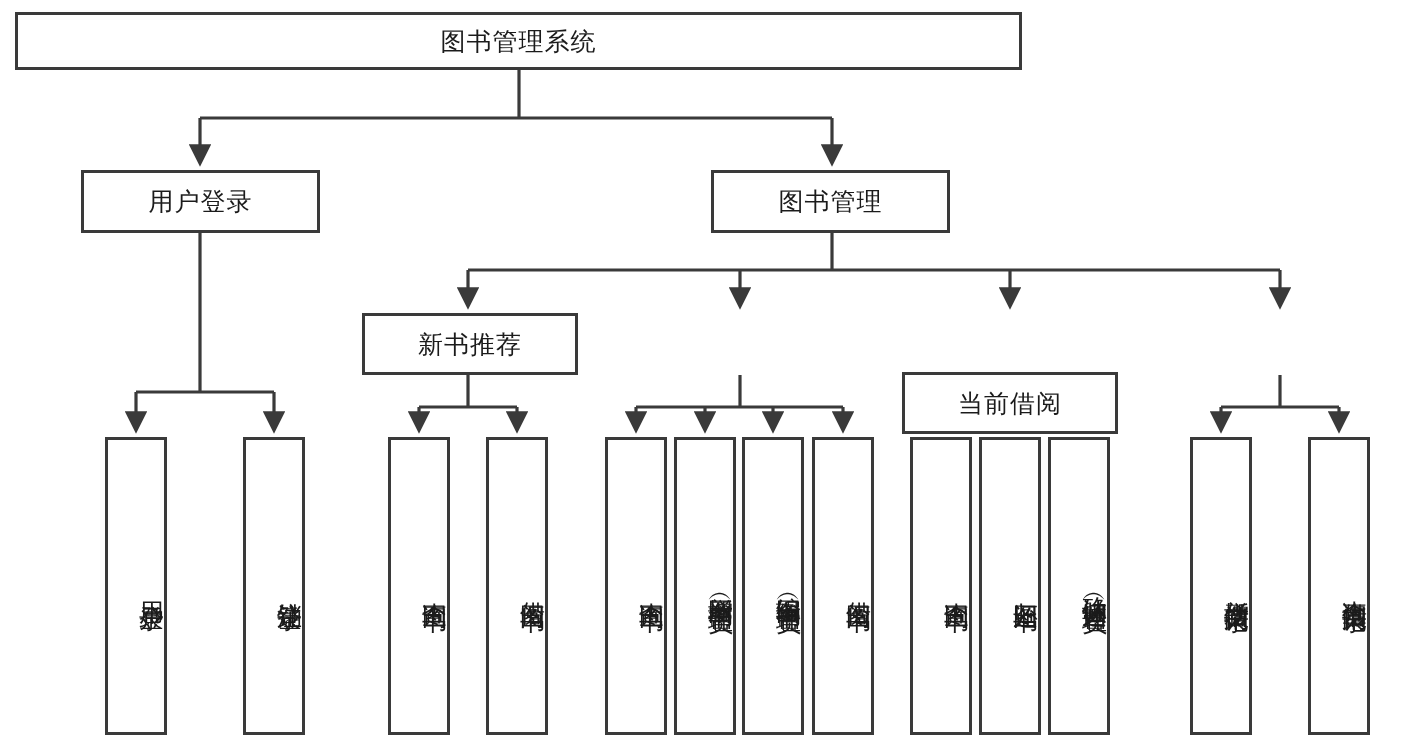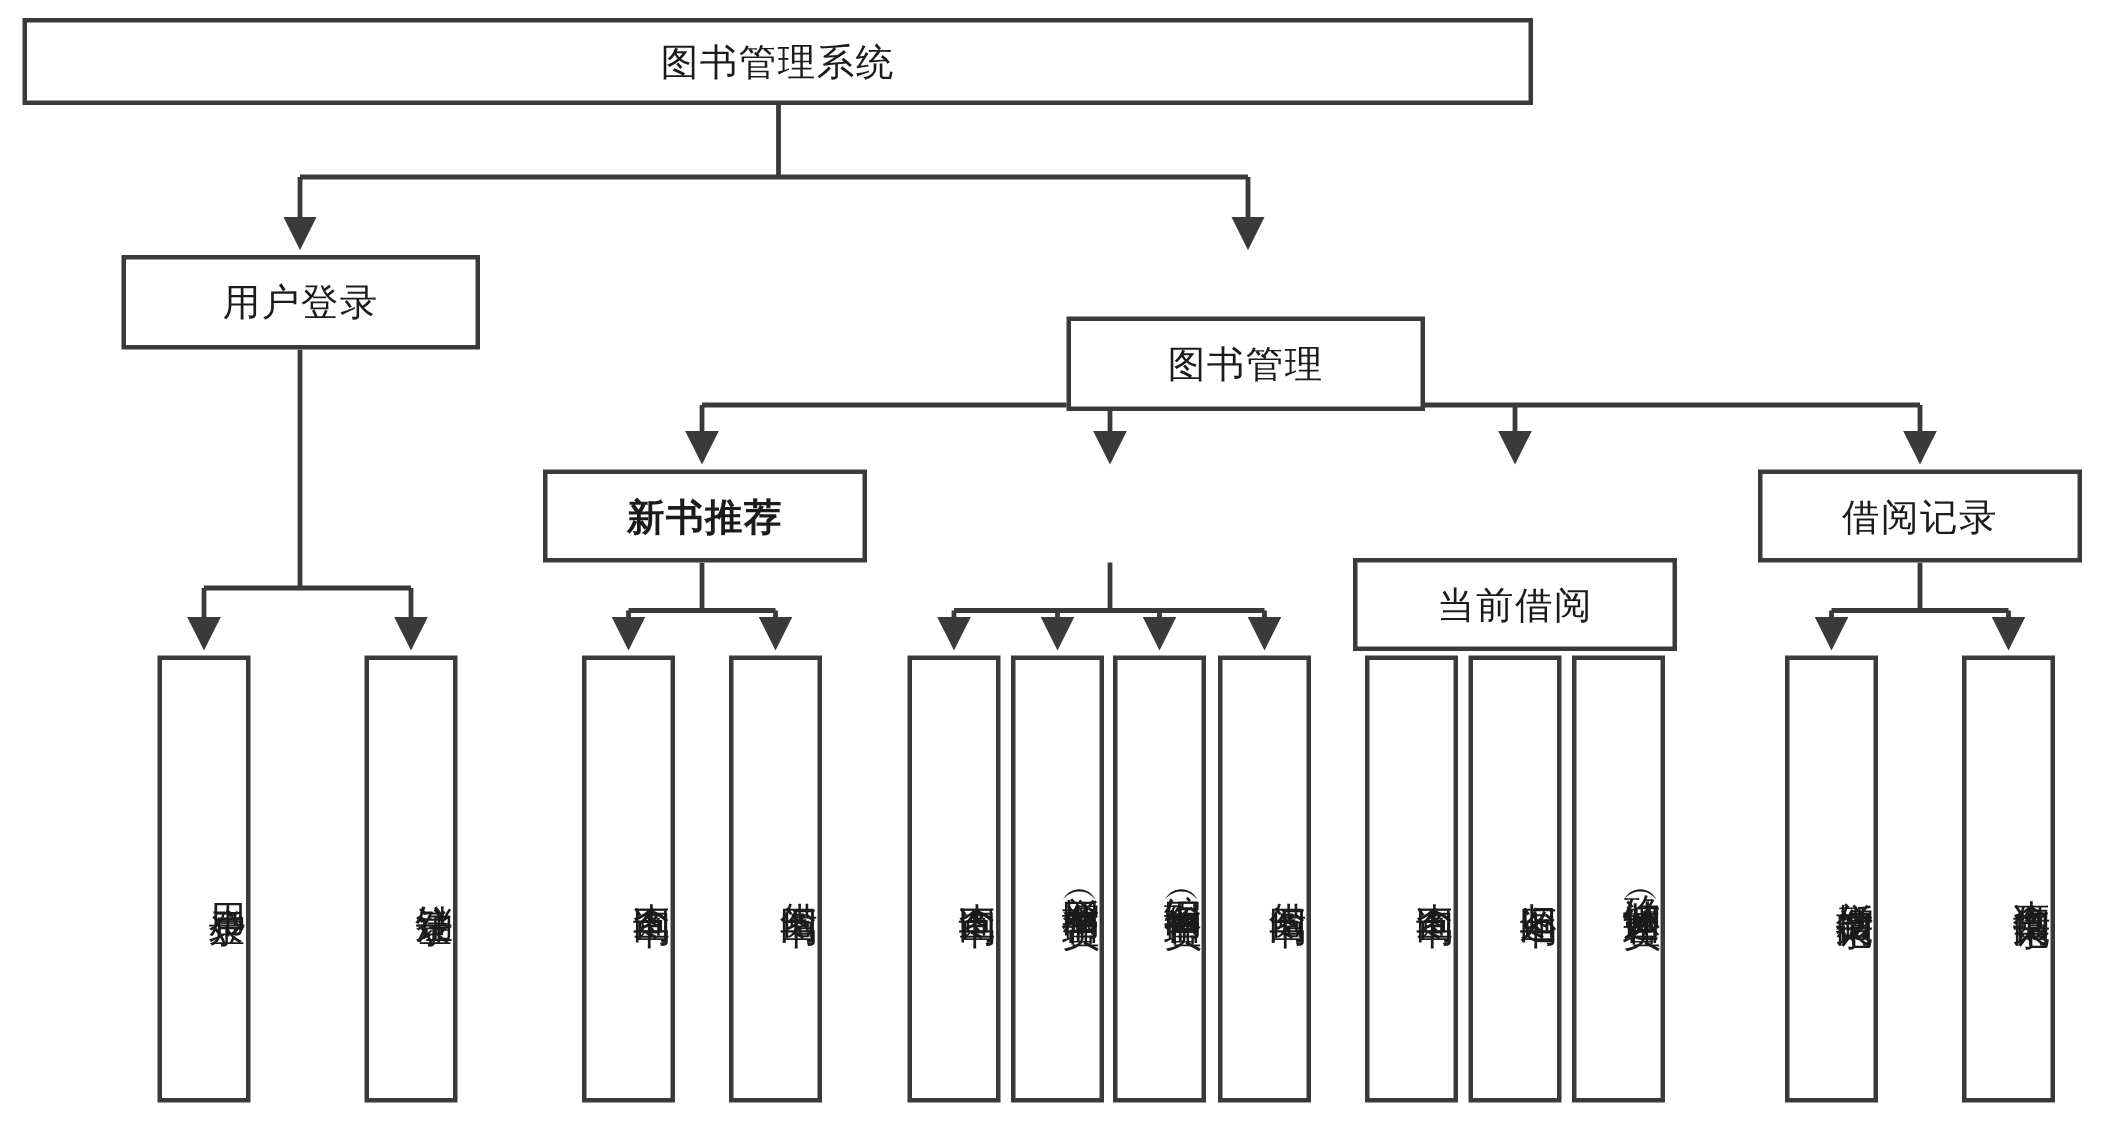--- a/index.html
+++ b/index.html
@@ -125,36 +125,33 @@
   </svg>
 
   <div class="node node-h node-root" style="left:15px; top:12px; width:1007px; height:58px;">
     <span class="label">图书管理系统</span>
   </div>
 
   <div class="node node-h" style="left:81px; top:170px; width:239px; height:63px;">
     <span class="label">用户登录</span>
   </div>
 
-  <div class="node node-h" style="left:711px; top:170px; width:239px; height:63px;margin-top:41px;">
+  <div class="node node-h" style="left:711px; top:170px; width:239px; height:63px;">
     <span class="label">图书管理</span>
   </div>
 
-  <div class="node node-h" style="left:362px; top:313px; width:216px; height:62px;font-weight:bold;">
+  <div class="node node-h" style="left:362px; top:313px; width:216px; height:62px;">
     <span class="label">新书推荐</span>
   </div>
 
 
   <div class="node node-h" style="left:902px; top:324px; width:216px; height:62px;margin-top:48px;">
     <span class="label">当前借阅</span>
   </div>
 
-  <div class="node node-h" style="left:1172px; top:313px; width:216px; height:62px;">
-    <span class="label">借阅记录</span>
-  </div>
 
   <div class="node node-v" style="left:105px; top:437px; width:62px; height:298px;">
     <span class="label">用户登录</span>
   </div>
 
   <div class="node node-v" style="left:243px; top:437px; width:62px; height:298px;">
     <span class="label">注销登录</span>
   </div>
 
   <div class="node node-v" style="left:388px; top:437px; width:62px; height:298px;">

